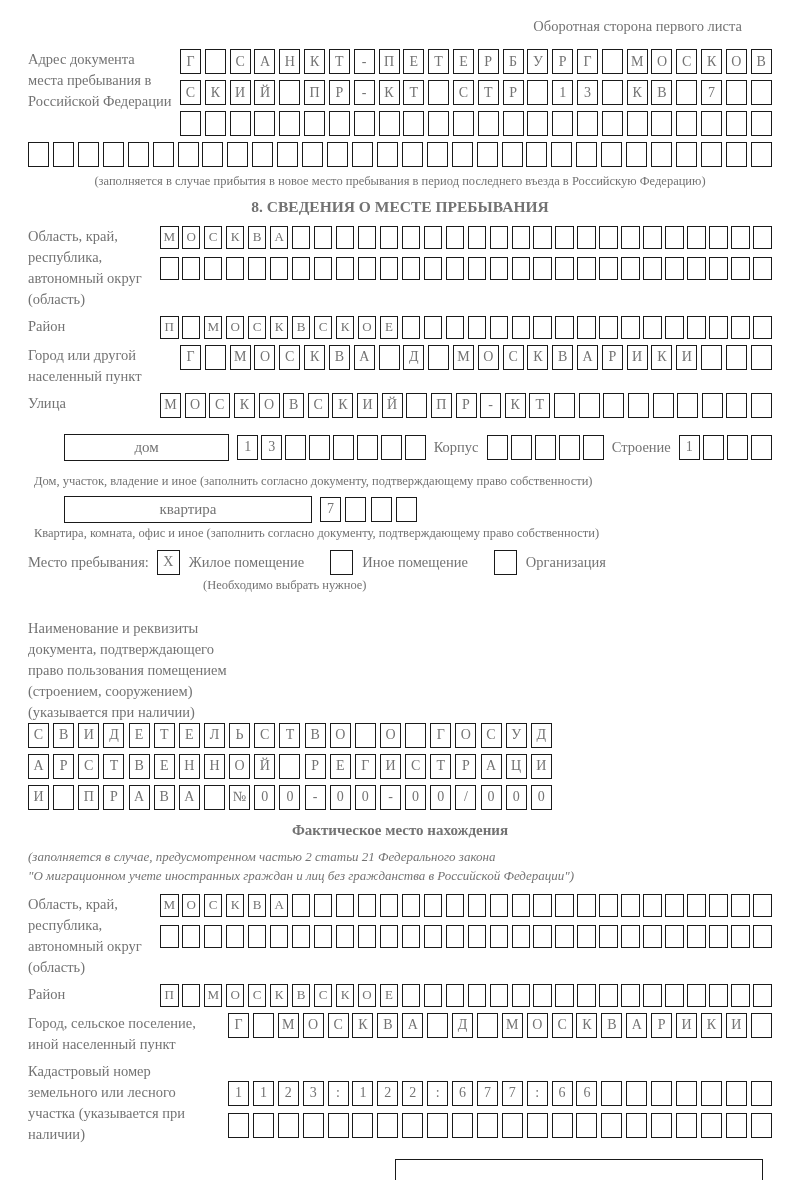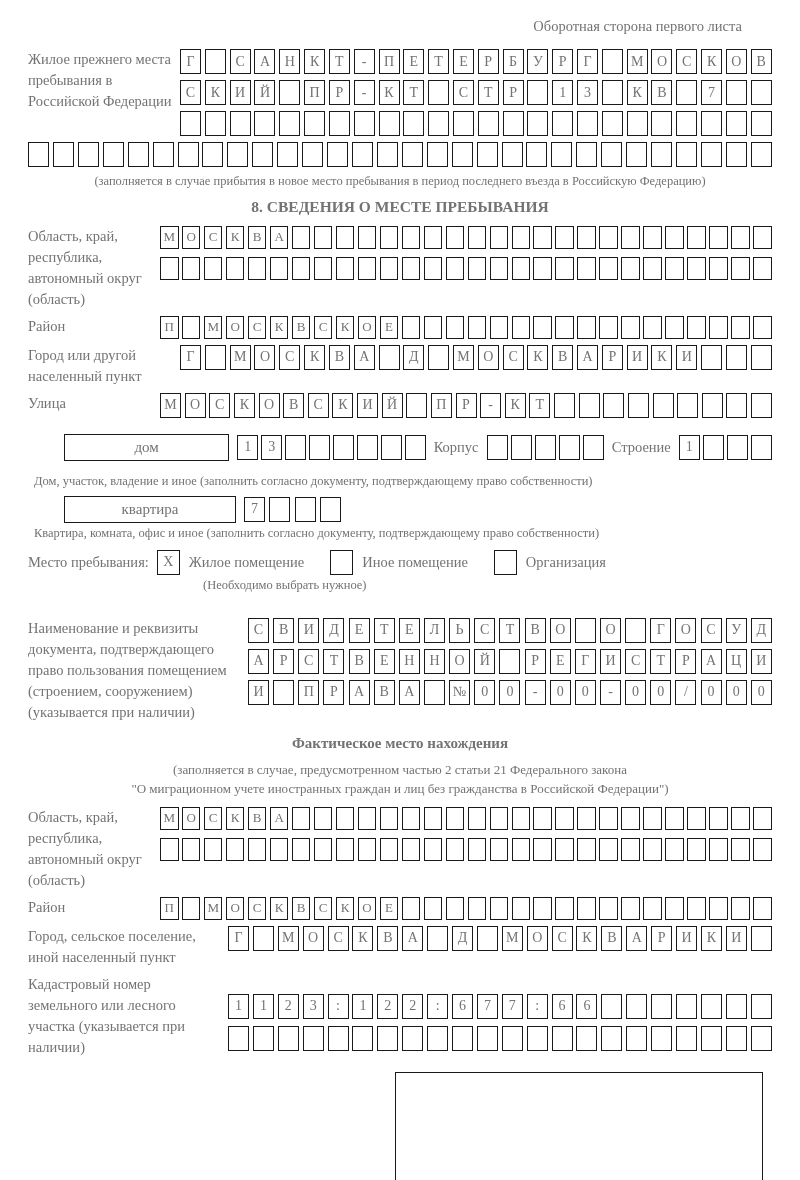--- a/index.html
+++ b/index.html
@@ -33,36 +33,36 @@
   .hrow .crow{margin-bottom:0;}
   .inline-lbl{font-size:14.5px;margin:15px 8px;white-space:nowrap;}
   .chk{
     box-sizing:border-box;width:23px;height:25px;border:1.5px solid #1a1a1a;
     display:flex;align-items:center;justify-content:center;font-size:14px;flex:0 0 auto;
   }
   .stayrow{display:flex;align-items:center;margin:8px 0 2px 0;font-size:14.5px;}
   .stayrow .opt-label{margin:0 26px 0 9px;}
   .stay-cap{margin:2px 0 20px 175px;width:320px;text-align:left;}
   .al-head{text-align:center;font-weight:bold;font-size:15px;margin:12px 0 8px 0;}
-  .al-cap{text-align:center;font-size:13px;line-height:1.5;}
+  .al-cap{font-size:13px;line-height:1.5;font-style:italic;}
   .bottom-wrap{position:relative;height:292px;margin-top:10px;}
   .stamp-box{
     position:absolute;left:367px;top:4px;width:368px;height:172px;
     box-sizing:border-box;border:1.5px solid #1a1a1a;background:#fff;
   }
 </style>
 </head>
 <body>
 
 <div class="page">
 
   <div class="hdr-note">Оборотная сторона первого листа</div>
 
   <div class="frow">
-    <div class="lbl" style="width:152px;">Жилое прежнего места пребывания в Российской Федерации</div>
+    <div class="lbl" style="width:152px;">Адрес документа места пребывания в Российской Федерации</div>
     <div class="colrows" style="width:592px;">
       <div class="crow cA">
           <span class="cell">Г</span>
           <span class="cell"></span>
           <span class="cell">С</span>
           <span class="cell">А</span>
           <span class="cell">Н</span>
           <span class="cell">К</span>
           <span class="cell">Т</span>
           <span class="cell">-</span>
@@ -358,21 +358,21 @@
     <div class="crow cA" style="width:97px;">
         <span class="cell">1</span>
         <span class="cell"></span>
         <span class="cell"></span>
         <span class="cell"></span>
       </div>
   </div>
   <div class="caption" style="margin:2px 0 6px 6px;">Дом, участок, владение и иное (заполнить согласно документу, подтверждающему право собственности)</div>
 
   <div class="hrow">
-    <div class="namedbox" style="width:172px;">квартира</div>
+    <div class="namedbox" style="width:248px;">квартира</div>
     <div class="crow cA" style="width:97px;margin-left:8px;">
         <span class="cell">7</span>
         <span class="cell"></span>
         <span class="cell"></span>
         <span class="cell"></span>
       </div>
   </div>
   <div class="caption" style="margin:2px 0 6px 6px;">Квартира, комната, офис и иное (заполнить согласно документу, подтверждающему право собственности)</div>
 
   <div class="stayrow">
@@ -385,21 +385,21 @@
         <span></span>
       </span>
     <span class="opt-label">Иное помещение</span>
     <span class="chk">
         <span></span>
       </span>
     <span class="opt-label">Организация</span>
   </div>
   <div class="caption stay-cap">(Необходимо выбрать нужное)</div>
 
-  <div class="frow" style="margin-top:24px;">
+  <div class="frow" style="margin-top:24px;flex-direction:column;">
     <div class="lbl" style="width:220px;">Наименование и реквизиты документа, подтверждающего право пользования помещением (строением, сооружением) (указывается при наличии)</div>
     <div class="colrows" style="width:524px;">
       <div class="crow cA">
           <span class="cell">С</span>
           <span class="cell">В</span>
           <span class="cell">И</span>
           <span class="cell">Д</span>
           <span class="cell">Е</span>
           <span class="cell">Т</span>
           <span class="cell">Е</span>

